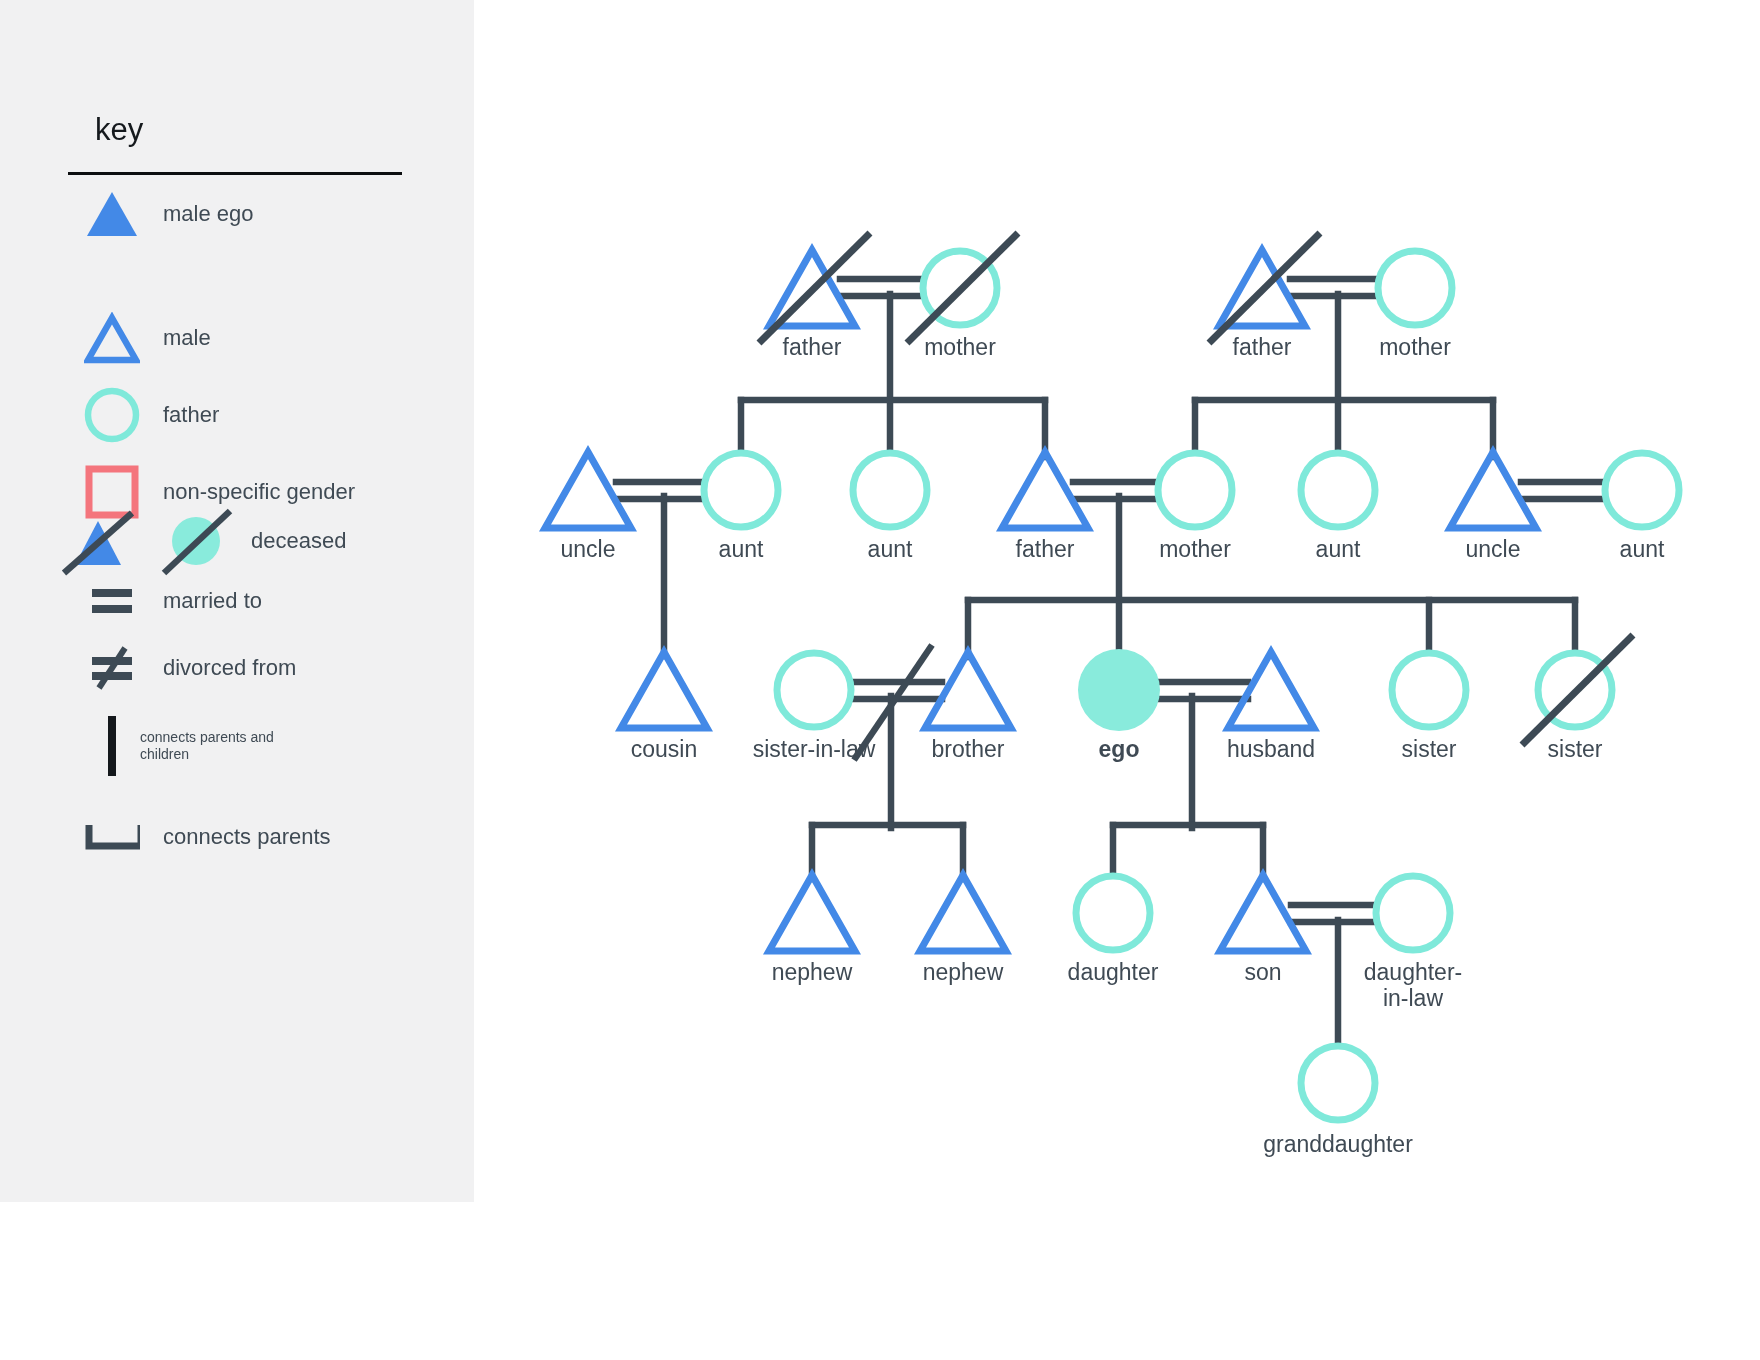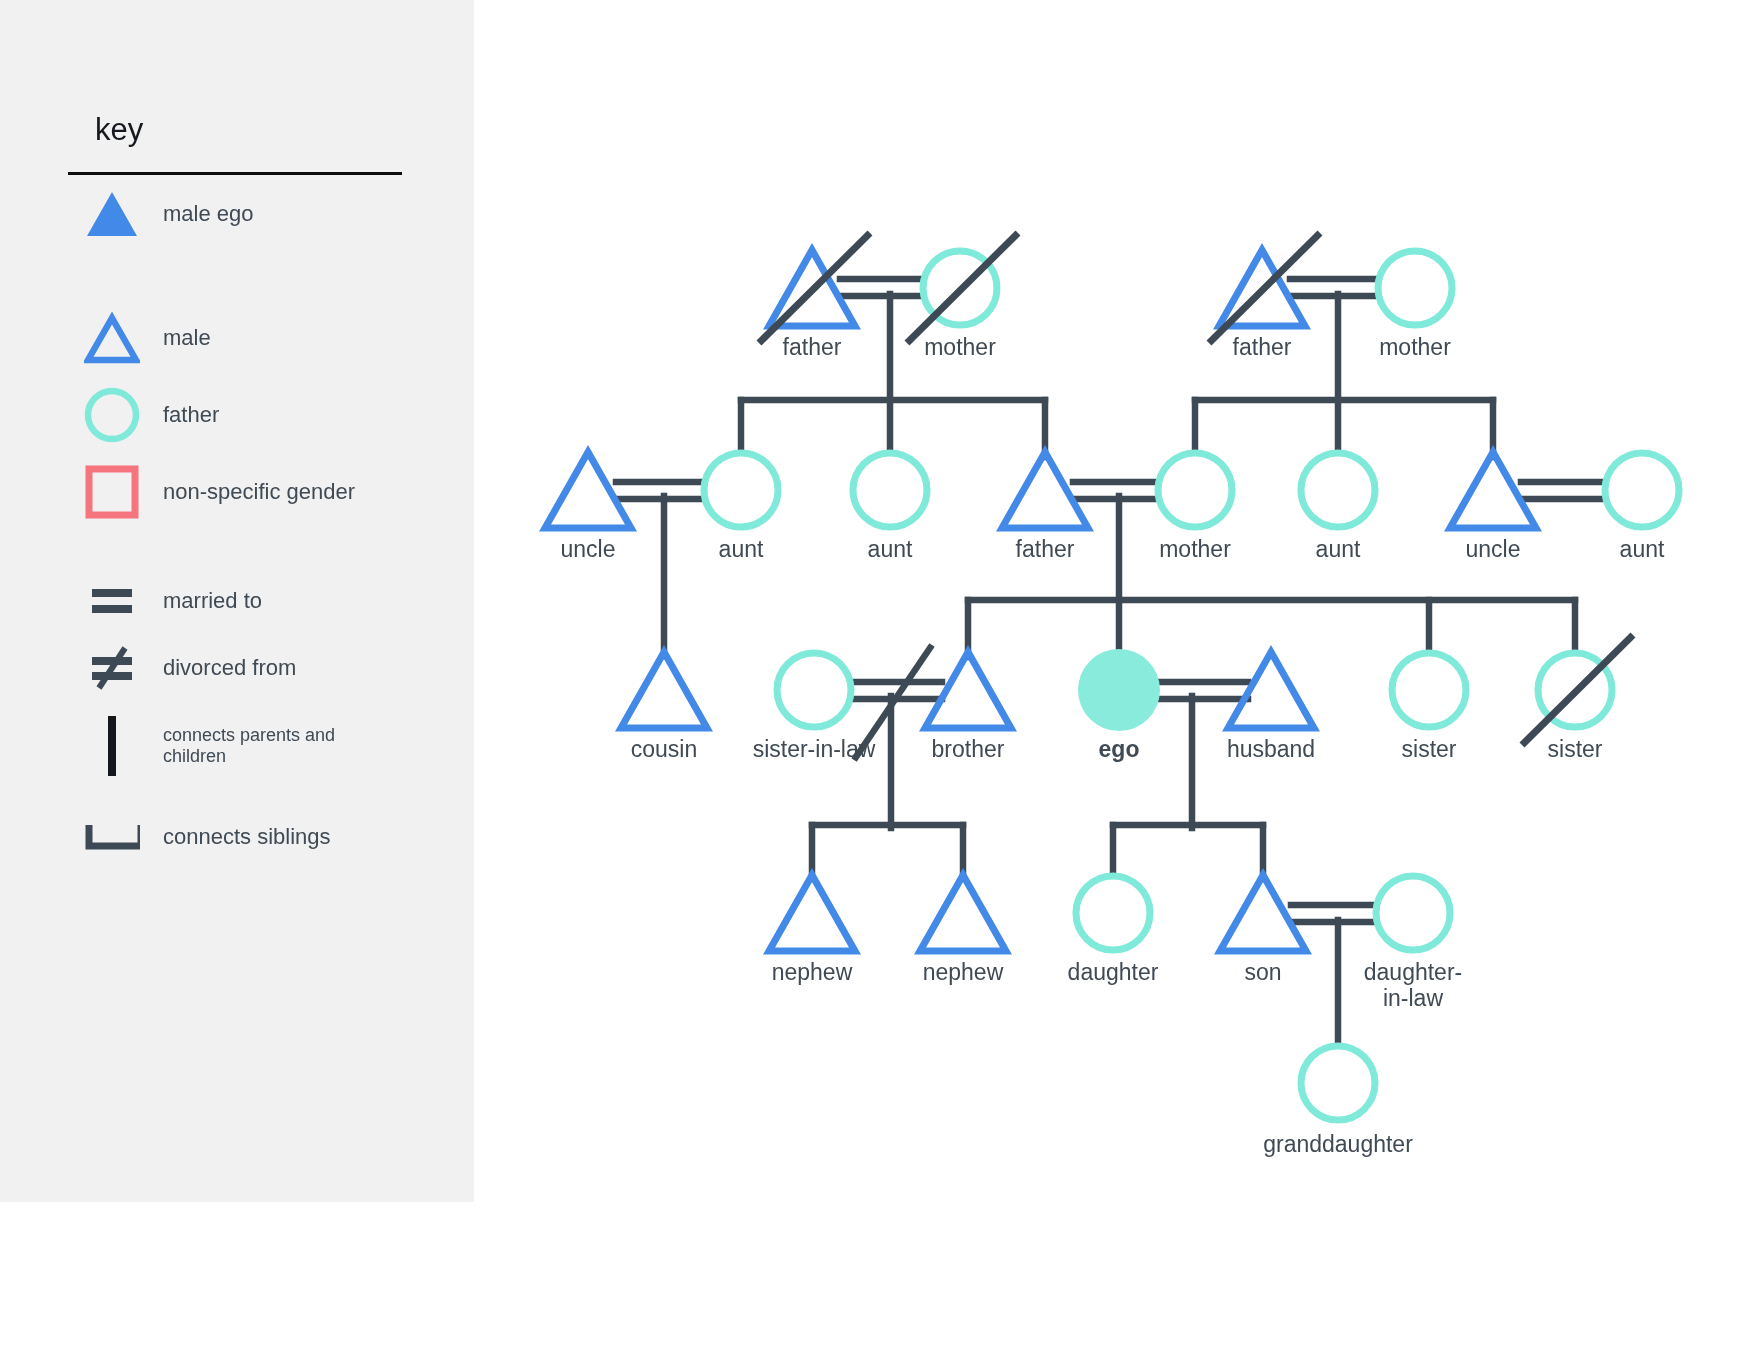--- a/index.html
+++ b/index.html
@@ -7,21 +7,21 @@
          font-family:"Liberation Sans", sans-serif;}
   
   .sidebar{position:absolute;left:0;top:0;width:474px;height:1360px;background:#f1f1f2;}
   .key-title{position:absolute;left:95px;top:112px;font-size:31px;color:#15191d;}
   .key-rule{position:absolute;left:68px;top:172px;width:334px;height:3px;background:#0c0e10;}
   .key-item{position:absolute;left:84px;display:flex;align-items:center;}
   .ki-icon{width:56px;display:flex;justify-content:center;align-items:center;flex:none;}
   .ki-icon-wide{width:74px;display:flex;justify-content:center;align-items:center;flex:none;}
   .ki-label{margin-left:23px;font-size:22px;color:#3f4a54;line-height:1.2;}
   .ki-label-wide{margin-left:18px;font-size:22px;color:#3f4a54;}
-  .ki-label-wrap{margin-left:23px;font-size:18px;color:#3f4a54;width:180px;line-height:1.18;}
+  .ki-label-wrap{font-size:14px;color:#3f4a54;width:180px;line-height:1.18;}
   
   .main-title{position:absolute;left:556px;top:108px;font-size:42px;color:#0c1116;letter-spacing:0.2px;}
   .diagram-svg{position:absolute;left:0;top:0;}
 </style>
 </head>
 <body>
 
 <div class="stage">
 
   <div class="sidebar">
@@ -58,20 +58,35 @@
 
     <div class="key-item" style="top:464px">
       <span class="ki-icon">
         <svg width="56" height="56">
             <rect x="5" y="5" width="46" height="46" fill="none" stroke="#f4757d" stroke-width="7"></rect>
           </svg>
       </span>
       <span class="ki-label">non-specific gender</span>
     </div>
 
+    <div class="key-item" style="left:61px;top:505px">
+      <span class="ki-icon-wide">
+        <svg width="74" height="72">
+            <polygon points="37,16 60,60 14,60" fill="#4389e7"></polygon>
+          <line x1="3" y1="68" x2="71" y2="8" stroke="#3d4a55" stroke-width="6.5"></line>
+          </svg>
+      </span>
+      <span class="ki-icon-wide" style="margin-left:24px">
+        <svg width="74" height="72">
+            <circle cx="37" cy="36" r="24" fill="#89ebdc"></circle>
+          <line x1="5" y1="68" x2="71" y2="6" stroke="#3d4a55" stroke-width="6.5"></line>
+          </svg>
+      </span>
+      <span class="ki-label-wide">deceased</span>
+    </div>
 
     <div class="key-item" style="top:585px">
       <span class="ki-icon">
         <svg width="48" height="32">
             <rect x="4" y="4" width="40" height="8" fill="#3d4a55"></rect>
             <rect x="4" y="20" width="40" height="8" fill="#3d4a55"></rect>
           </svg>
       </span>
       <span class="ki-label">married to</span>
     </div>
@@ -95,21 +110,21 @@
       </span>
       <span class="ki-label-wrap">connects parents and children</span>
     </div>
 
     <div class="key-item" style="top:822px">
       <span class="ki-icon">
         <svg width="62" height="30">
             <path d="M5,3 V24 H57 V3" fill="none" stroke="#3d4a55" stroke-width="7"></path>
           </svg>
       </span>
-      <span class="ki-label">connects siblings</span>
+      <span class="ki-label">connects parents</span>
     </div>
   </div>
 
   <svg id="kinship-svg" class="diagram-svg" width="1760" height="1360" viewBox="0 0 1760 1360">
       <line x1="890" y1="294" x2="890" y2="455" stroke="#3d4a55" stroke-width="6.5" stroke-linecap="square"></line>
       <line x1="1338" y1="294" x2="1338" y2="455" stroke="#3d4a55" stroke-width="6.5" stroke-linecap="square"></line>
       <line x1="741" y1="400" x2="1045" y2="400" stroke="#3d4a55" stroke-width="6.5" stroke-linecap="square"></line>
       <line x1="1195" y1="400" x2="1493" y2="400" stroke="#3d4a55" stroke-width="6.5" stroke-linecap="square"></line>
       <line x1="741" y1="400" x2="741" y2="455" stroke="#3d4a55" stroke-width="6.5" stroke-linecap="square"></line>
       <line x1="1045" y1="400" x2="1045" y2="457" stroke="#3d4a55" stroke-width="6.5" stroke-linecap="square"></line>

